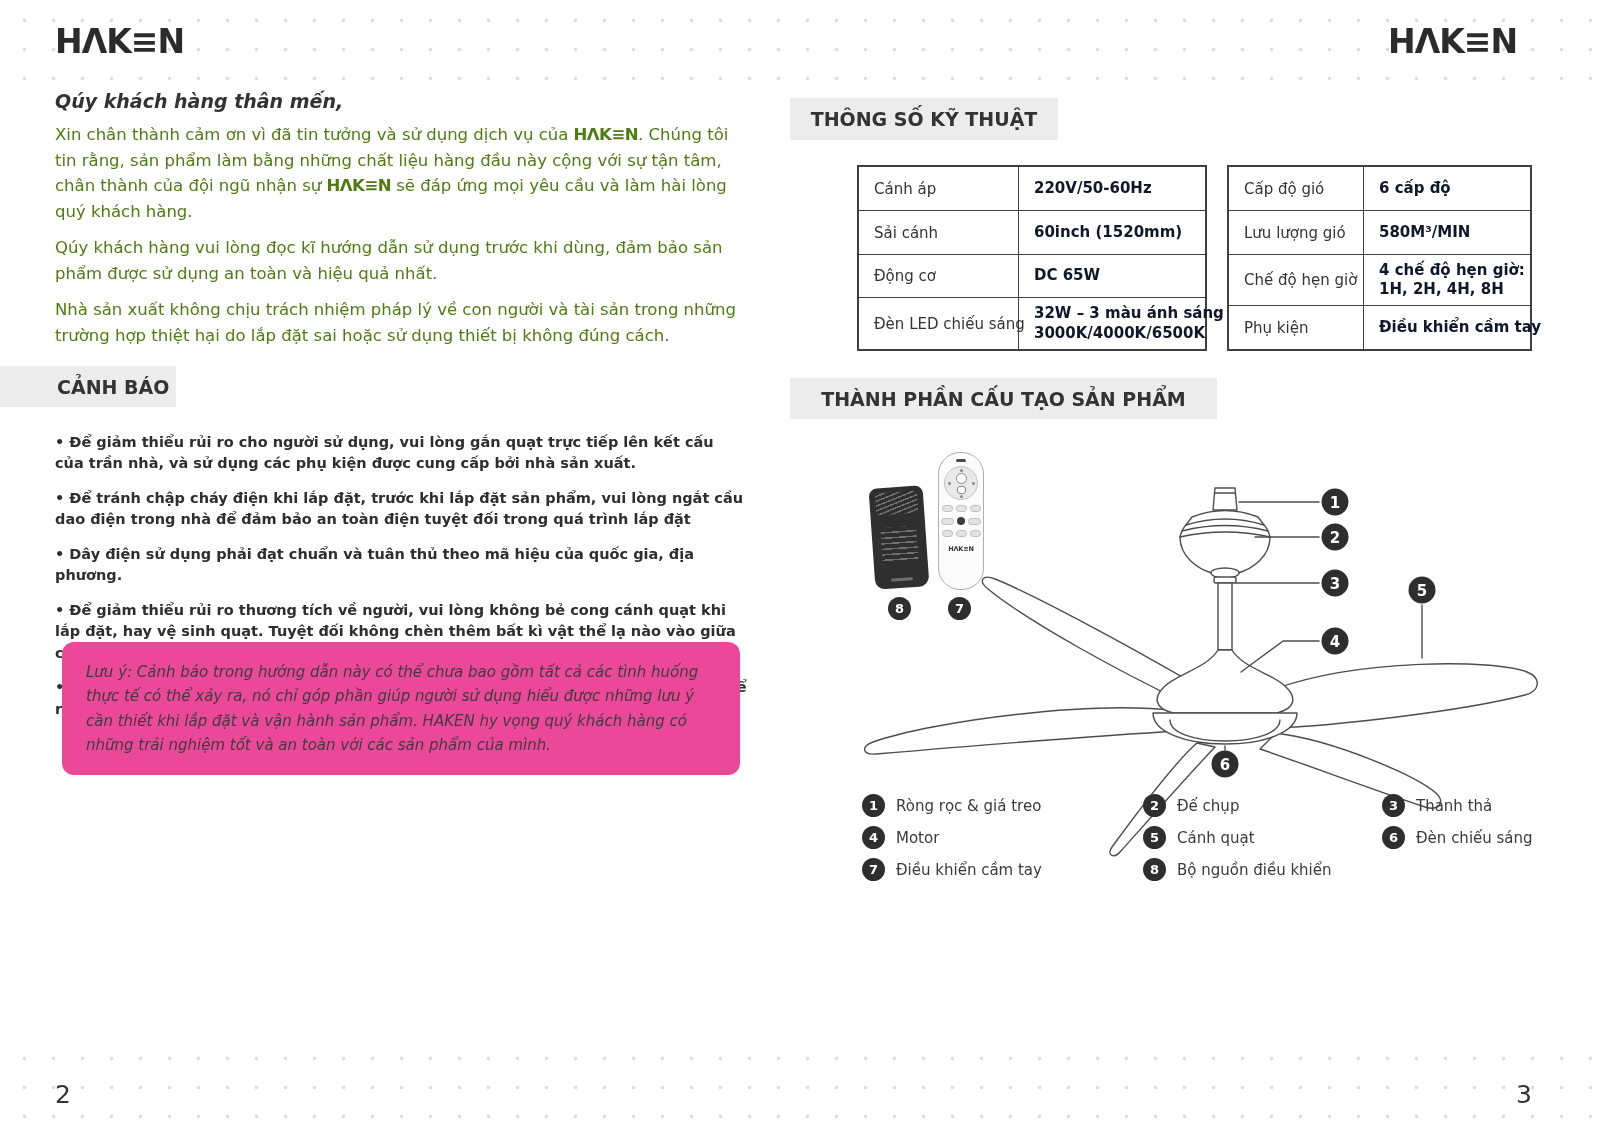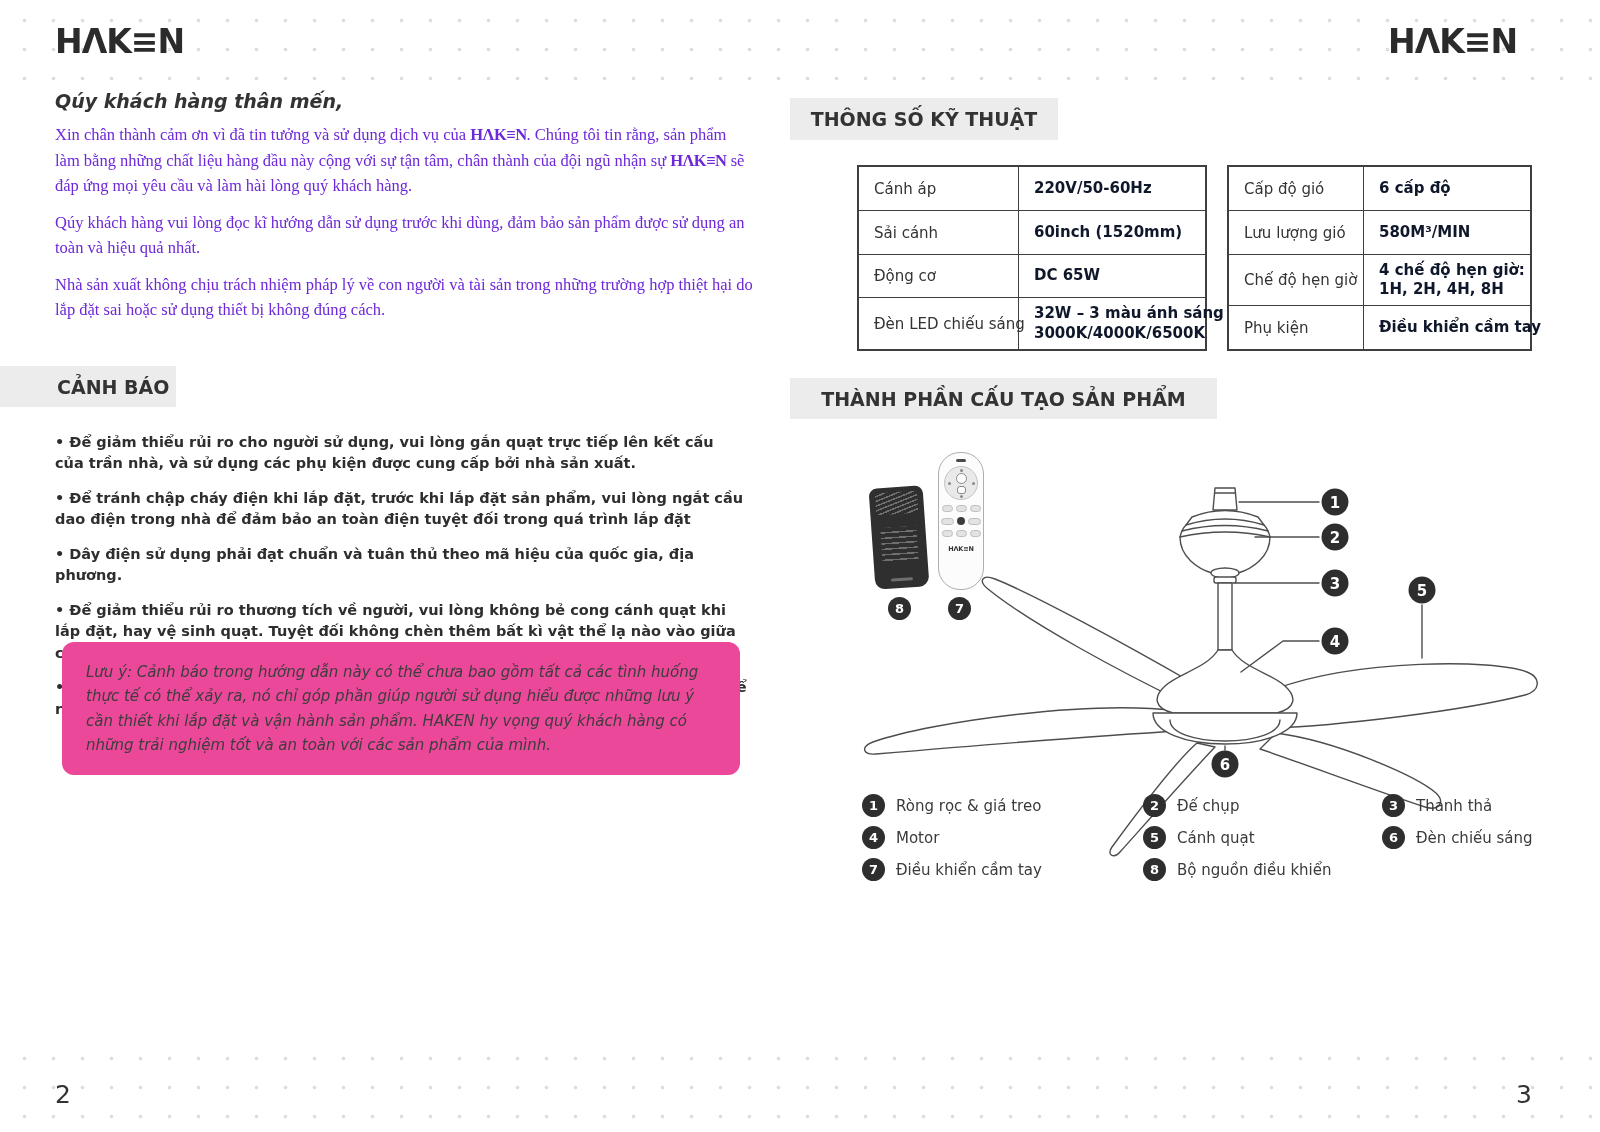--- a/index.html
+++ b/index.html
@@ -13,21 +13,21 @@
     left:0; width:1600px;
     background-image:radial-gradient(circle,#dedede 1.8px,transparent 2.1px);
     background-size:29px 29px; background-position:10px 6px;
   }
   .logo { font-size:33px; font-weight:bold; color:#2b2b2b; letter-spacing:-1px; }
   .bglyph { font-weight:bold; letter-spacing:-0.03em; }
 
   
   .greeting { left:55px; top:90px; font-size:19px; font-weight:bold; font-style:italic; color:#333; }
   .paras { left:55px; top:122px; width:700px; }
-  .paras p { font-size:16.5px; line-height:1.55; color:#6d28d9; margin-bottom:11px;font-family:Liberation Serif, serif; }
+  .paras p { font-size:16.5px; line-height:1.55; color:#4d7c0f; margin-bottom:11px; }
   .sec-header { background:#ececec; font-weight:bold; font-size:19px; color:#333;
                 display:flex; align-items:center; }
   .warn-header { left:0; top:366px; width:176px; height:41px; padding-left:57px; }
   .bullets { left:55px; top:420px; width:692px; }
   .bullets p { font-size:14.5px; font-weight:bold; line-height:1.48; color:#2e2e2e; margin-bottom:13px;margin-top:12px; }
   .note {
     left:62px; top:642px; width:678px; background:#ec4899; border-radius:12px;
     padding:18px 24px; font-style:italic; font-size:15px; line-height:1.62; color:#3d3d3d;
   }
   .pagenum { font-size:25px; color:#333; }

